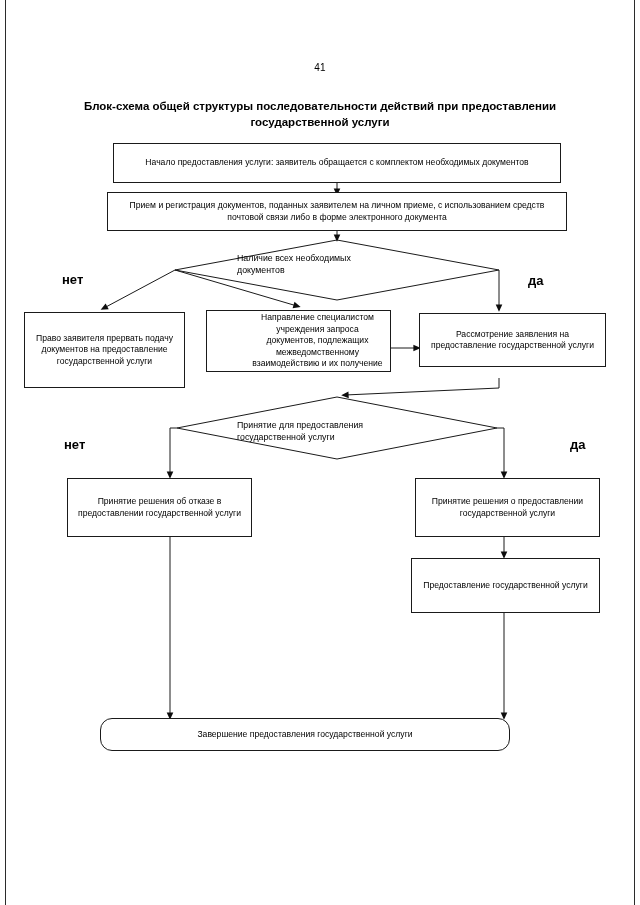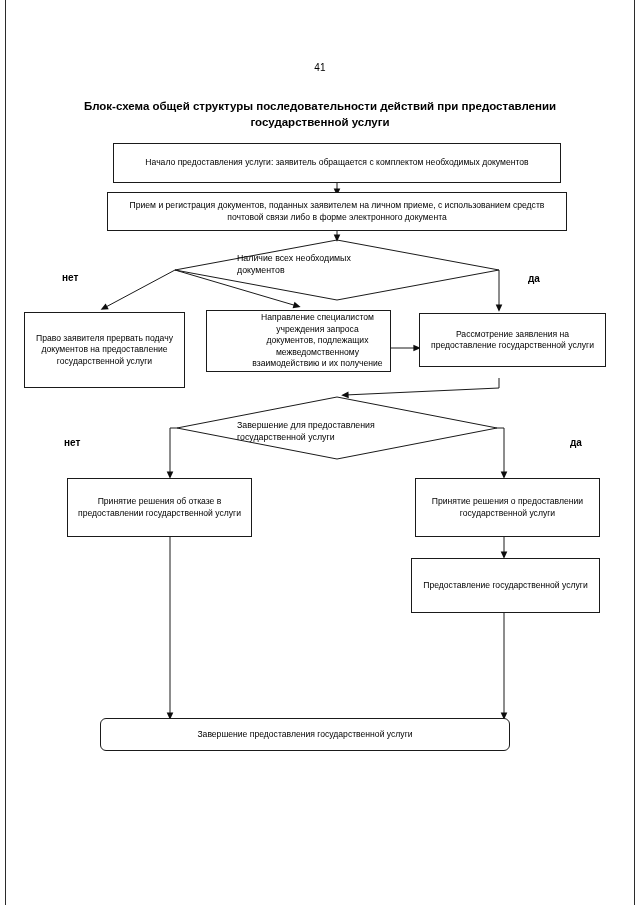--- a/index.html
+++ b/index.html
@@ -81,21 +81,21 @@
     text-align: center;
     font-size: 8.6px;
     line-height: 11.4px;
     padding: 3px 6px;
     z-index: 2;
   }
   .node .txt { display: block; width: 100%; }
 
   .branch-label {
     position: absolute;
-    font-size: 10px;
+    font-size: 13px;
     font-weight: bold;
     z-index: 3;
   }
 
   .diamond-label {
     position: absolute;
     text-align: left;
     font-size: 8.8px;
     line-height: 11.6px;
     z-index: 3;
@@ -178,37 +178,37 @@
 
     <div class="node" style="left:206px; top:310px; width:185px; height:62px;padding-left:44px;">
       <span class="txt">Направление специалистом учреждения запроса документов, подлежащих межведомственному взаимодействию и их получение</span>
     </div>
 
     <div class="node" style="left:419px; top:313px; width:187px; height:54px;">
       <span class="txt">Рассмотрение заявления на предоставление государственной услуги</span>
     </div>
 
     <div class="diamond-label" style="left:237px; top:420px; width:200px;">
-      <div>Завершение для предоставления</div>
+      <div>Принятие для предоставления</div>
       <div>государственной услуги</div>
     </div>
 
     <div class="branch-label" style="left:64px; top:437px;">нет</div>
     <div class="branch-label" style="left:570px; top:437px;">да</div>
 
     <div class="node" style="left:415px; top:478px; width:185px; height:59px;">
       <span class="txt">Принятие решения о предоставлении государственной услуги</span>
     </div>
 
     <div class="node" style="left:67px; top:478px; width:185px; height:59px;">
       <span class="txt">Принятие решения об отказе в предоставлении государственной услуги</span>
     </div>
 
     <div class="node" style="left:411px; top:558px; width:189px; height:55px;">
       <span class="txt">Предоставление государственной услуги</span>
     </div>
 
-    <div class="node" style="left:100px; top:718px; width:410px; height:33px; border-radius:6px;">
+    <div class="node" style="left:100px; top:718px; width:410px; height:33px; border-radius:12px;">
       <span class="txt">Завершение предоставления государственной услуги</span>
     </div>
 
   </div>
 </div>
 
 </body></html>

